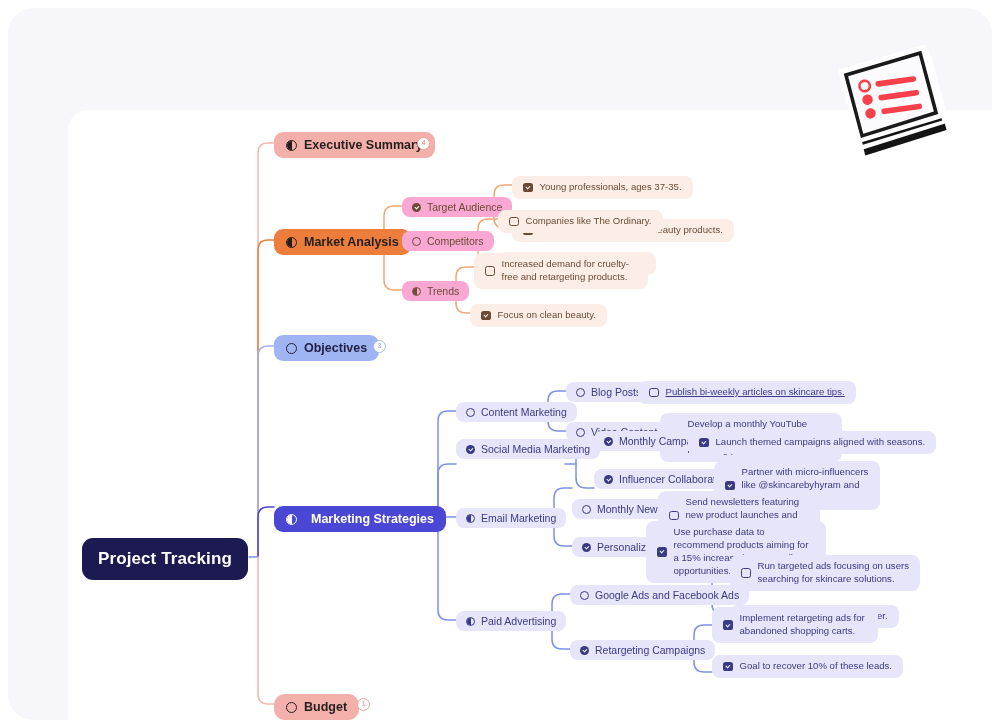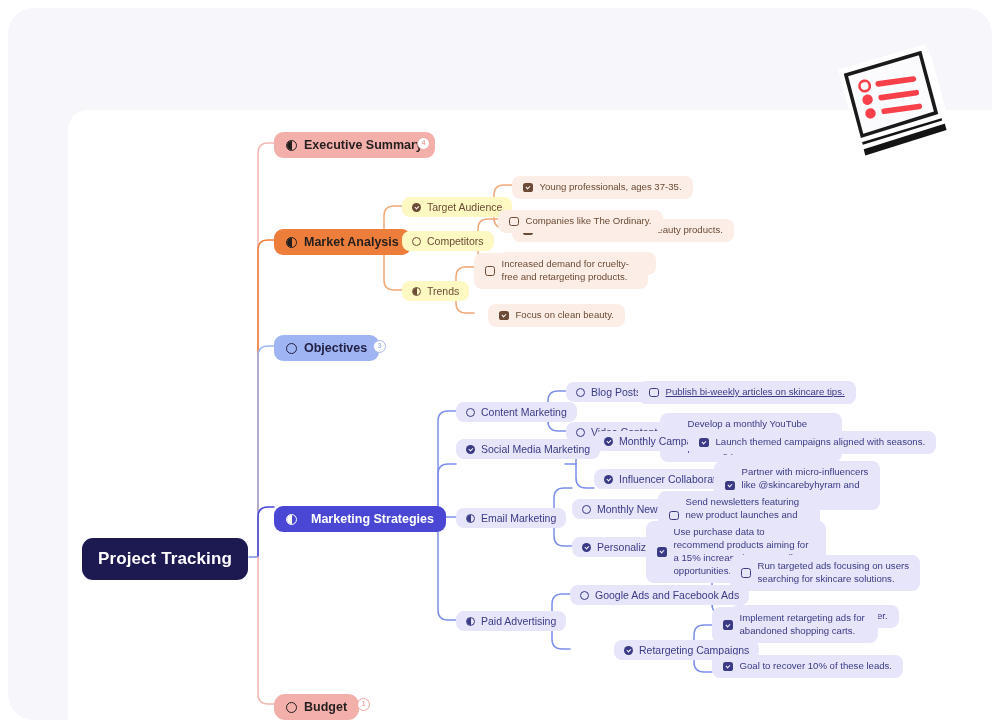--- a/index.html
+++ b/index.html
@@ -87,21 +87,21 @@
   .n1.indigo { background: #4a47d5; color: #ffffff; }
 
   
   .n2 {
     border-radius: 8px;
     padding: 4px 10px;
     font-size: 10.5px;
     gap: 6px;
     font-weight: 400;
   }
-  .n2.warm { background: #fef9c3; color: #6d4a36; }
+  .n2.warm { background: #f9a8d4; color: #6d4a36; }
   .n2.cool { background: #e7e5f9; color: #3b3a86; }
 
   
   .n3 {
     border-radius: 8px;
     padding: 5px 11px;
     font-size: 9.6px;
     gap: 7px;
     line-height: 1.35;
     font-weight: 400;
@@ -307,21 +307,21 @@
       </div>
       <div class="node n3 warm" style="left:430px; top:142px;">
         <span class="cb off"></span>
         <span class="txt">CeraVe and Paula's Choice.</span>
       </div>
 
       <div class="node n3 warm multi" style="left:406px; top:143px; width:174px;">
         <span class="cb off"></span>
         <span class="txt">Increased demand for cruelty-free and retargeting products.</span>
       </div>
-      <div class="node n3 warm" style="left:420px; top:194px;">
+      <div class="node n3 warm" style="left:402px; top:194px;">
         <span class="cb on"></span>
         <span class="txt">Focus on clean beauty.</span>
       </div>
 
       <div class="node n2 cool" style="left:388px; top:292px;">
         <span class="gl gl-ring-sm"></span>
         <span>Content Marketing</span>
       </div>
       <div class="node n2 cool" style="left:388px; top:329px;">
         <span class="gl gl-chk-sm"></span>
@@ -384,21 +384,21 @@
       </div>
       <div class="node n3 cool multi" style="left:578px; top:411px; width:180px;">
         <span class="cb on"></span>
         <span class="txt">Use purchase data to recommend products aiming for a 15% increase in cross-sell opportunities.</span>
       </div>
 
       <div class="node n2 cool" style="left:502px; top:475px;">
         <span class="gl gl-ring-sm"></span>
         <span>Google Ads and Facebook Ads</span>
       </div>
-      <div class="node n2 cool" style="left:502px; top:530px;margin-left:44px;">
+      <div class="node n2 cool" style="left:502px; top:530px;">
         <span class="gl gl-chk-sm"></span>
         <span>Retargeting Campaigns</span>
       </div>
       <div class="node n3 cool multi" style="left:662px; top:445px; width:190px;">
         <span class="cb off"></span>
         <span class="txt">Run targeted ads focusing on users searching for skincare solutions.</span>
       </div>
       <div class="node n3 cool" style="left:662px; top:495px;">
         <span class="cb off"></span>
         <span class="txt">Budget of $15,000 per quarter.</span>

